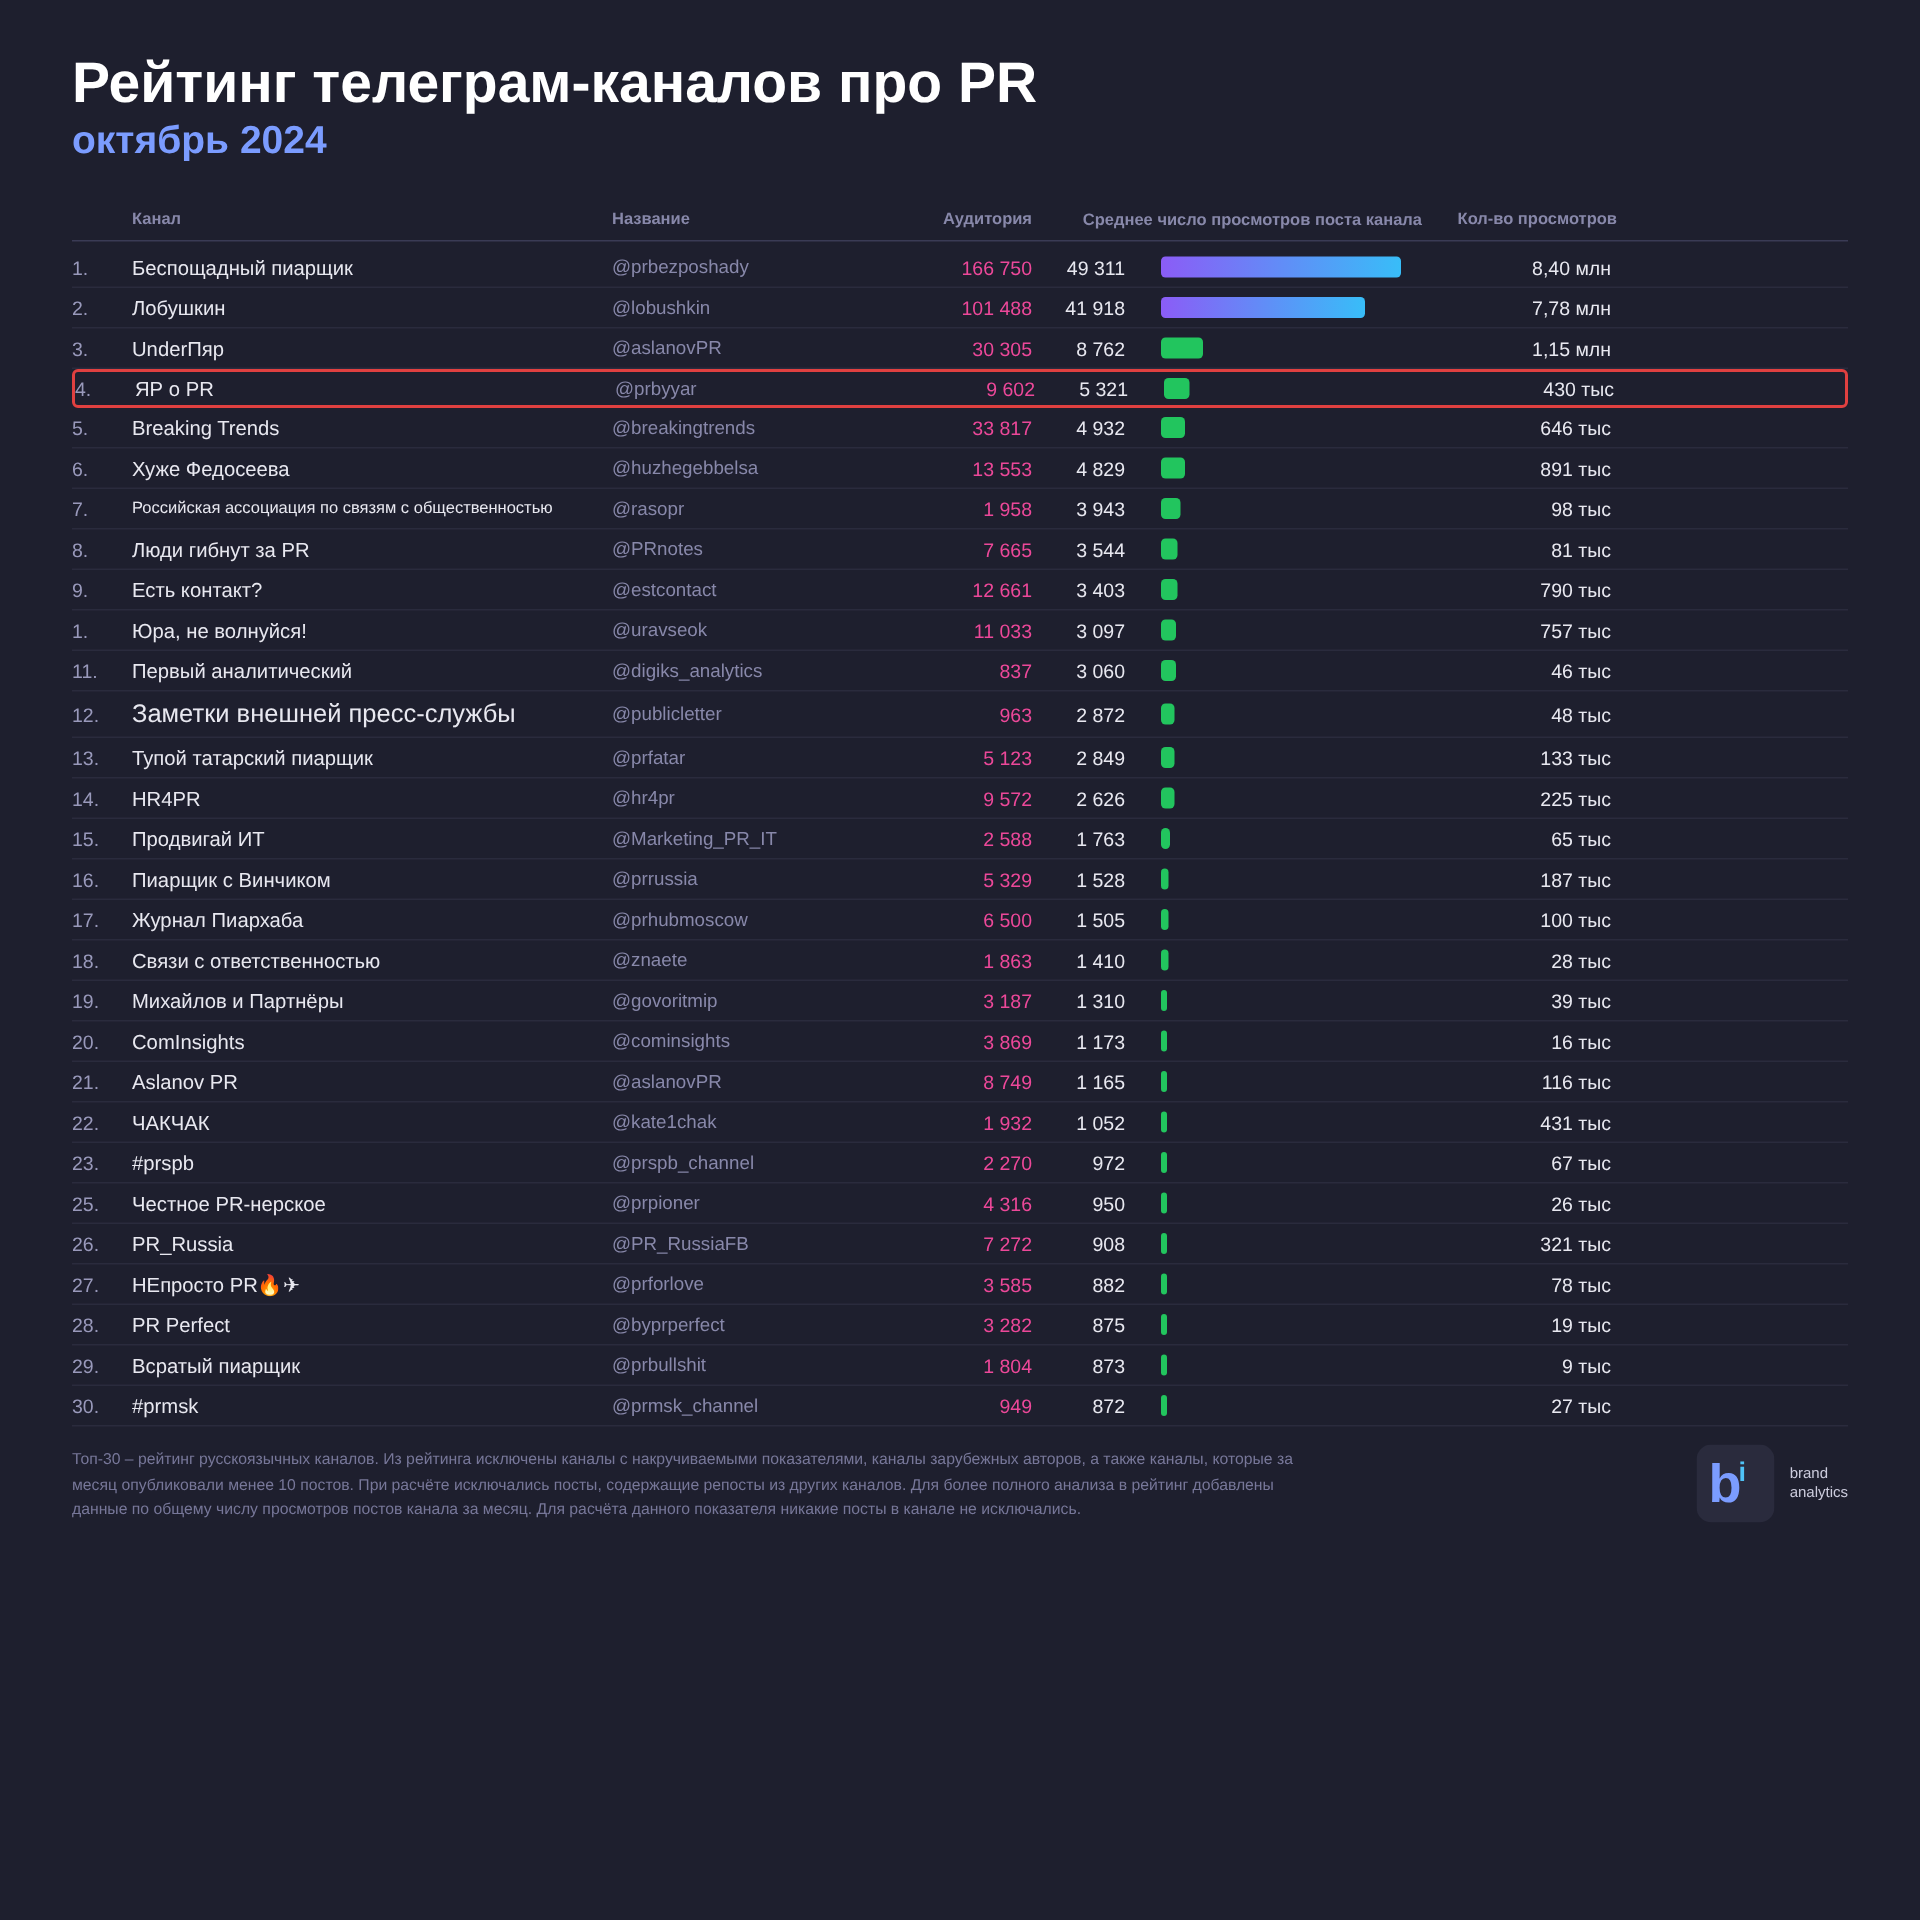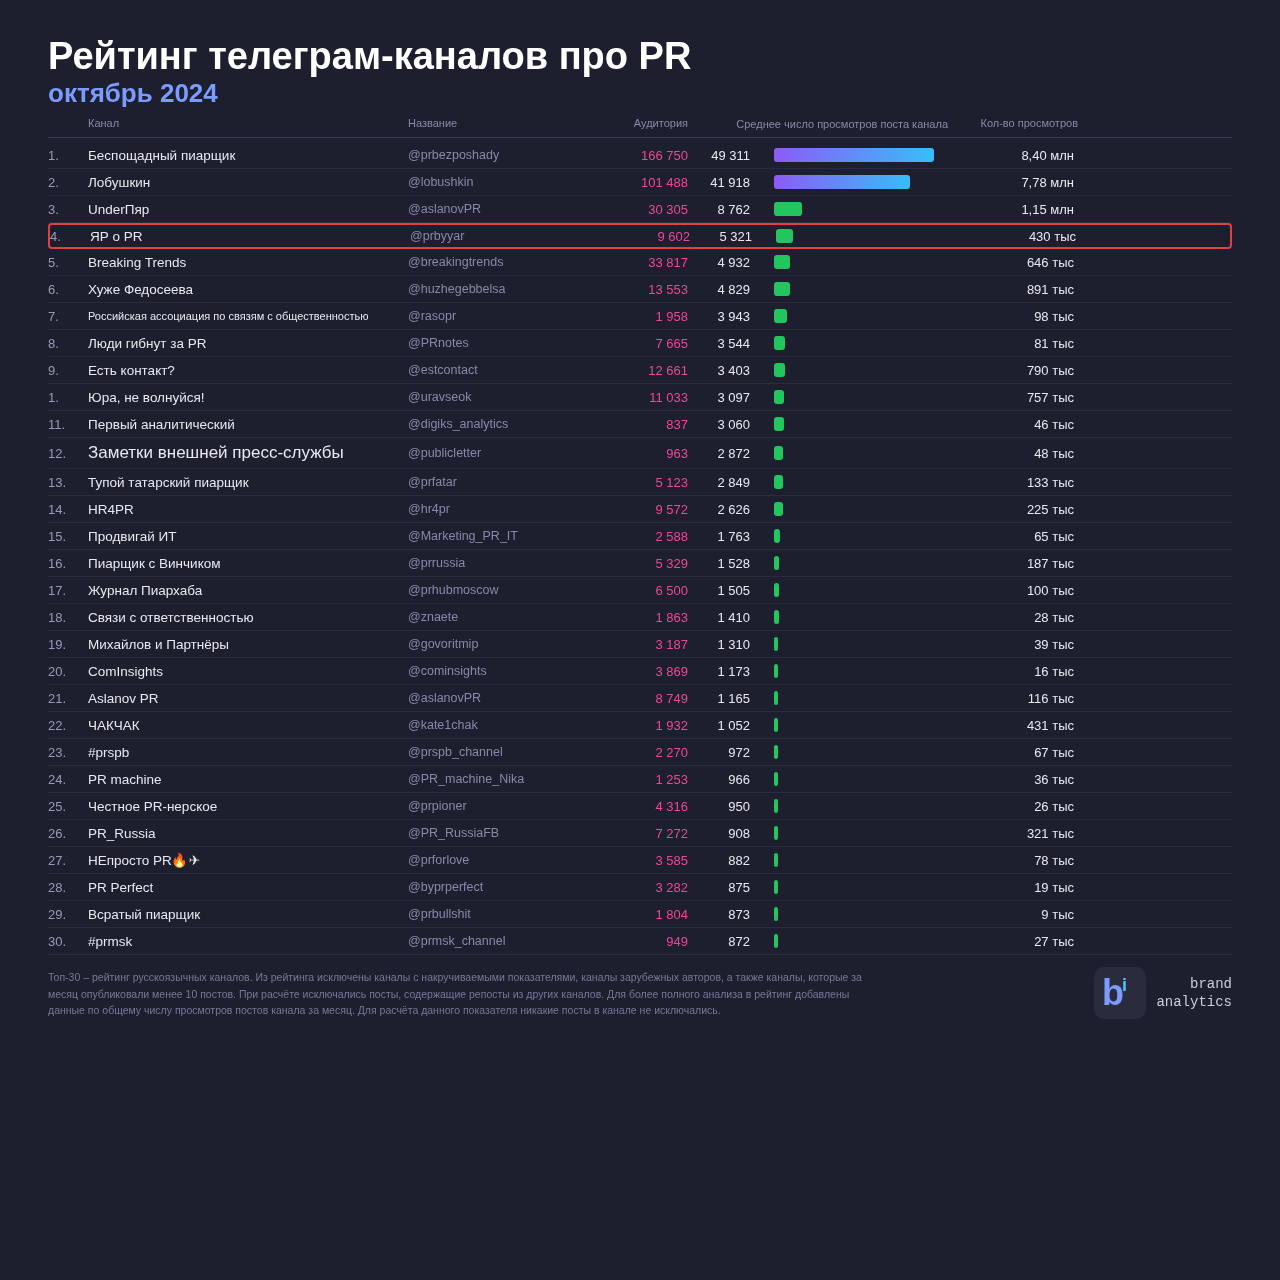--- a/index.html
+++ b/index.html
@@ -17,33 +17,33 @@
     .header-title {
       font-size: 38px;
       font-weight: 800;
       color: #ffffff;
       line-height: 1.1;
     }
     .header-subtitle {
       font-size: 26px;
       font-weight: 700;
       color: #7b9cff;
-      margin-bottom: 2px;
+      margin-bottom: 25px;
     }
     .table-header {
       display: grid;
       grid-template-columns: 40px 320px 180px 100px 260px 130px;
       padding: 6px 0 6px 0;
       border-bottom: 1px solid #3a3b55;
       margin-bottom: 4px;
     }
     .table-header span {
       font-size: 11px;
       color: #8888aa;
-      font-weight: 400;
+      font-weight: 700;
     }
     .table-header .col-avg {
       text-align: right;
       font-size: 11px;
       color: #8888aa;
       line-height: 1.3;
     }
     .table-header .col-views {
       text-align: right;
       font-size: 11px;
@@ -126,25 +126,24 @@
     .brand-logo {
       display: flex;
       align-items: center;
       gap: 10px;
     }
     .brand-icon {
       width: 52px;
       height: 52px;
     }
     .brand-name {
-      font-size: 14px;
+      font-size: 10px;
       color: #ccccdd;
       line-height: 1.3;
-      text-align: right;
-      font-family: Liberation Mono, monospace;
+      text-align: left;
     }
   </style>
 </head>
 <body>
 
 <div class="container">
   <div class="header-title">Рейтинг телеграм-каналов про PR</div>
   <div class="header-subtitle">октябрь 2024</div>
 
   <div class="table-header">
@@ -450,33 +449,20 @@
     <span class="row-audience">2 270</span>
     <div class="row-avg-wrap">
       <span class="row-avg-num">972</span>
       <div class="bar-wrap">
         <div class="bar" style="width:4px; background:#22c55e;"></div>
       </div>
     </div>
     <span class="row-views">67 тыс</span>
   </div>
       <div class="row">
-    <span class="row-num">24.</span>
-    <span class="row-name" style="font-size:13.5px">PR machine</span>
-    <span class="row-handle">@PR_machine_Nika</span>
-    <span class="row-audience">1 253</span>
-    <div class="row-avg-wrap">
-      <span class="row-avg-num">966</span>
-      <div class="bar-wrap">
-        <div class="bar" style="width:4px; background:#22c55e;"></div>
-      </div>
-    </div>
-    <span class="row-views">36 тыс</span>
-  </div>
-      <div class="row">
     <span class="row-num">25.</span>
     <span class="row-name" style="font-size:13.5px">Честное PR-нерское</span>
     <span class="row-handle">@prpioner</span>
     <span class="row-audience">4 316</span>
     <div class="row-avg-wrap">
       <span class="row-avg-num">950</span>
       <div class="bar-wrap">
         <div class="bar" style="width:4px; background:#22c55e;"></div>
       </div>
     </div>

